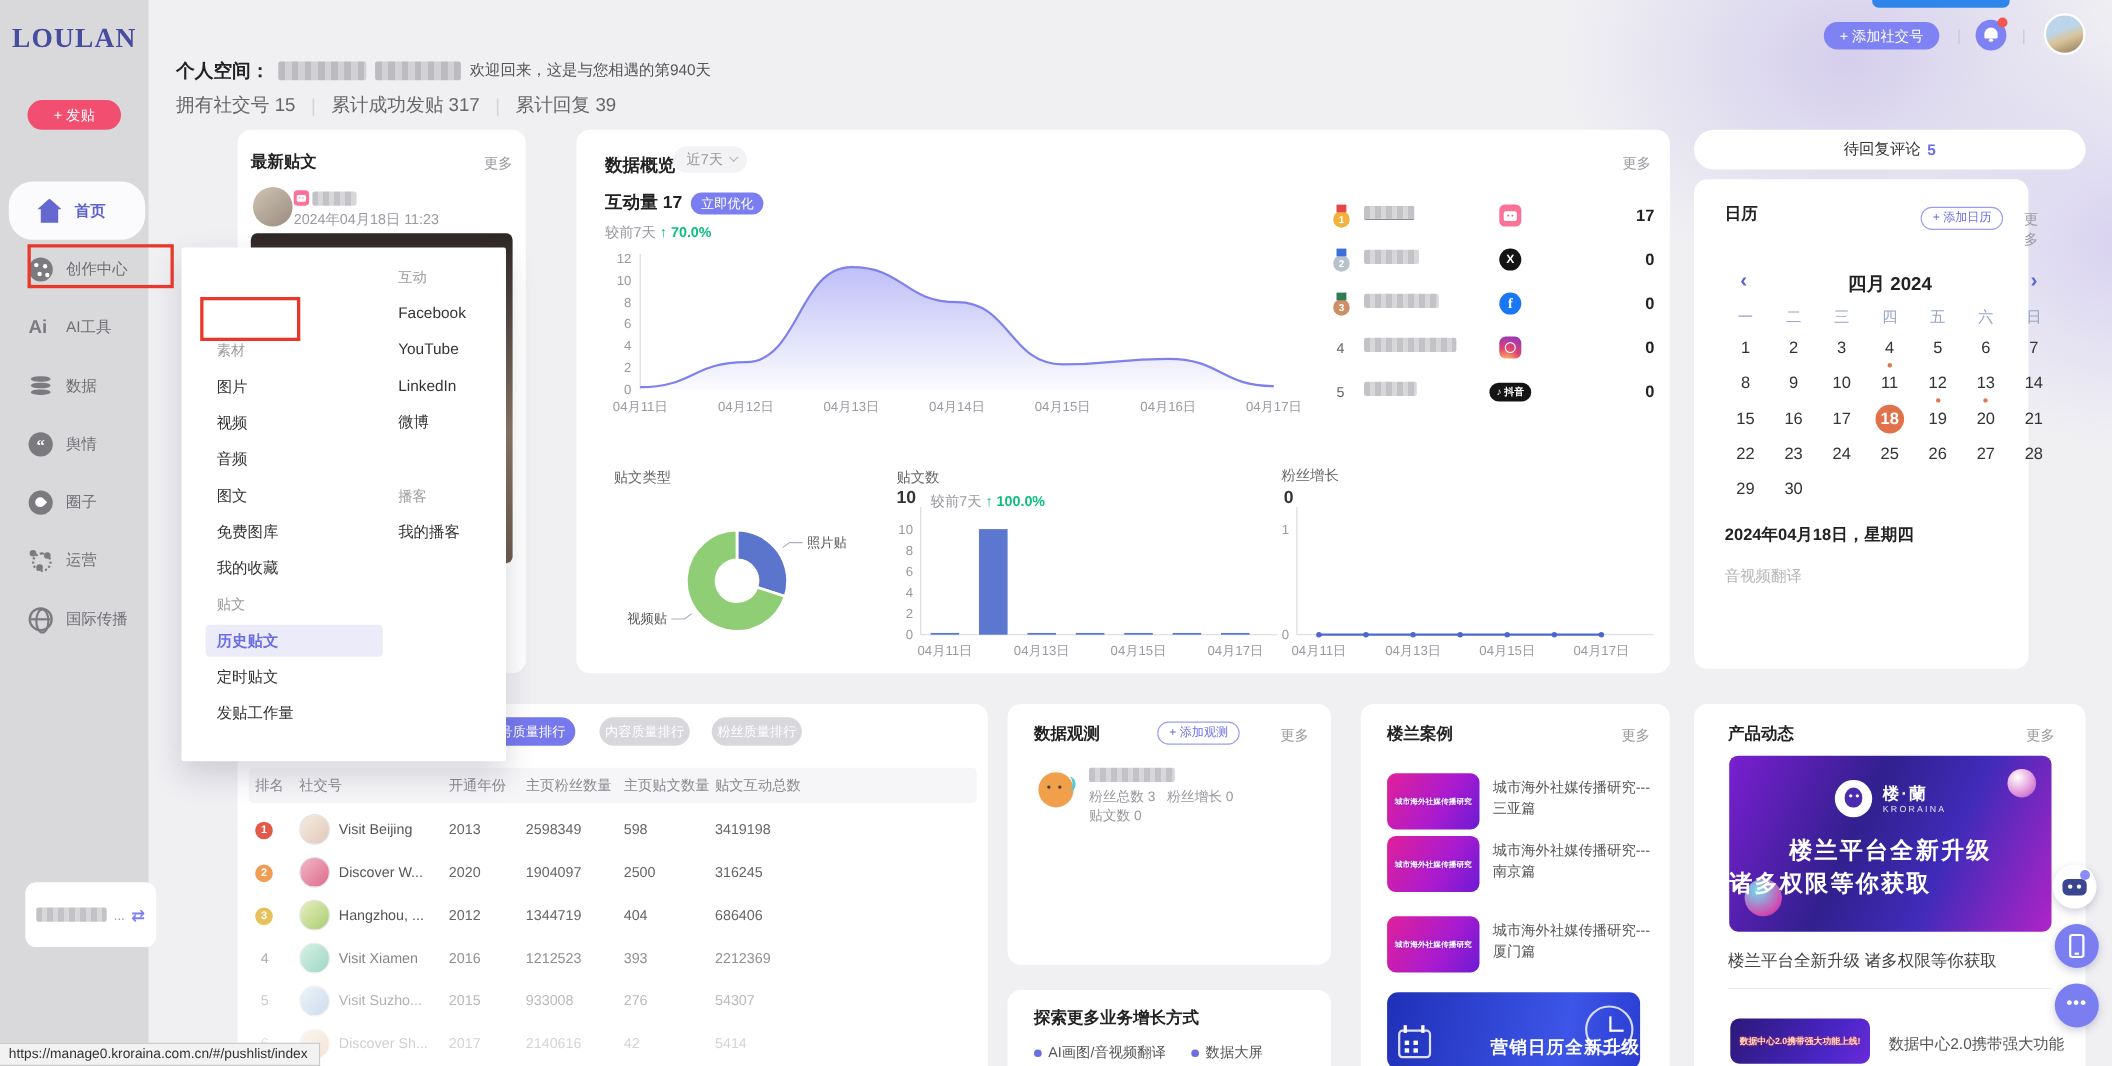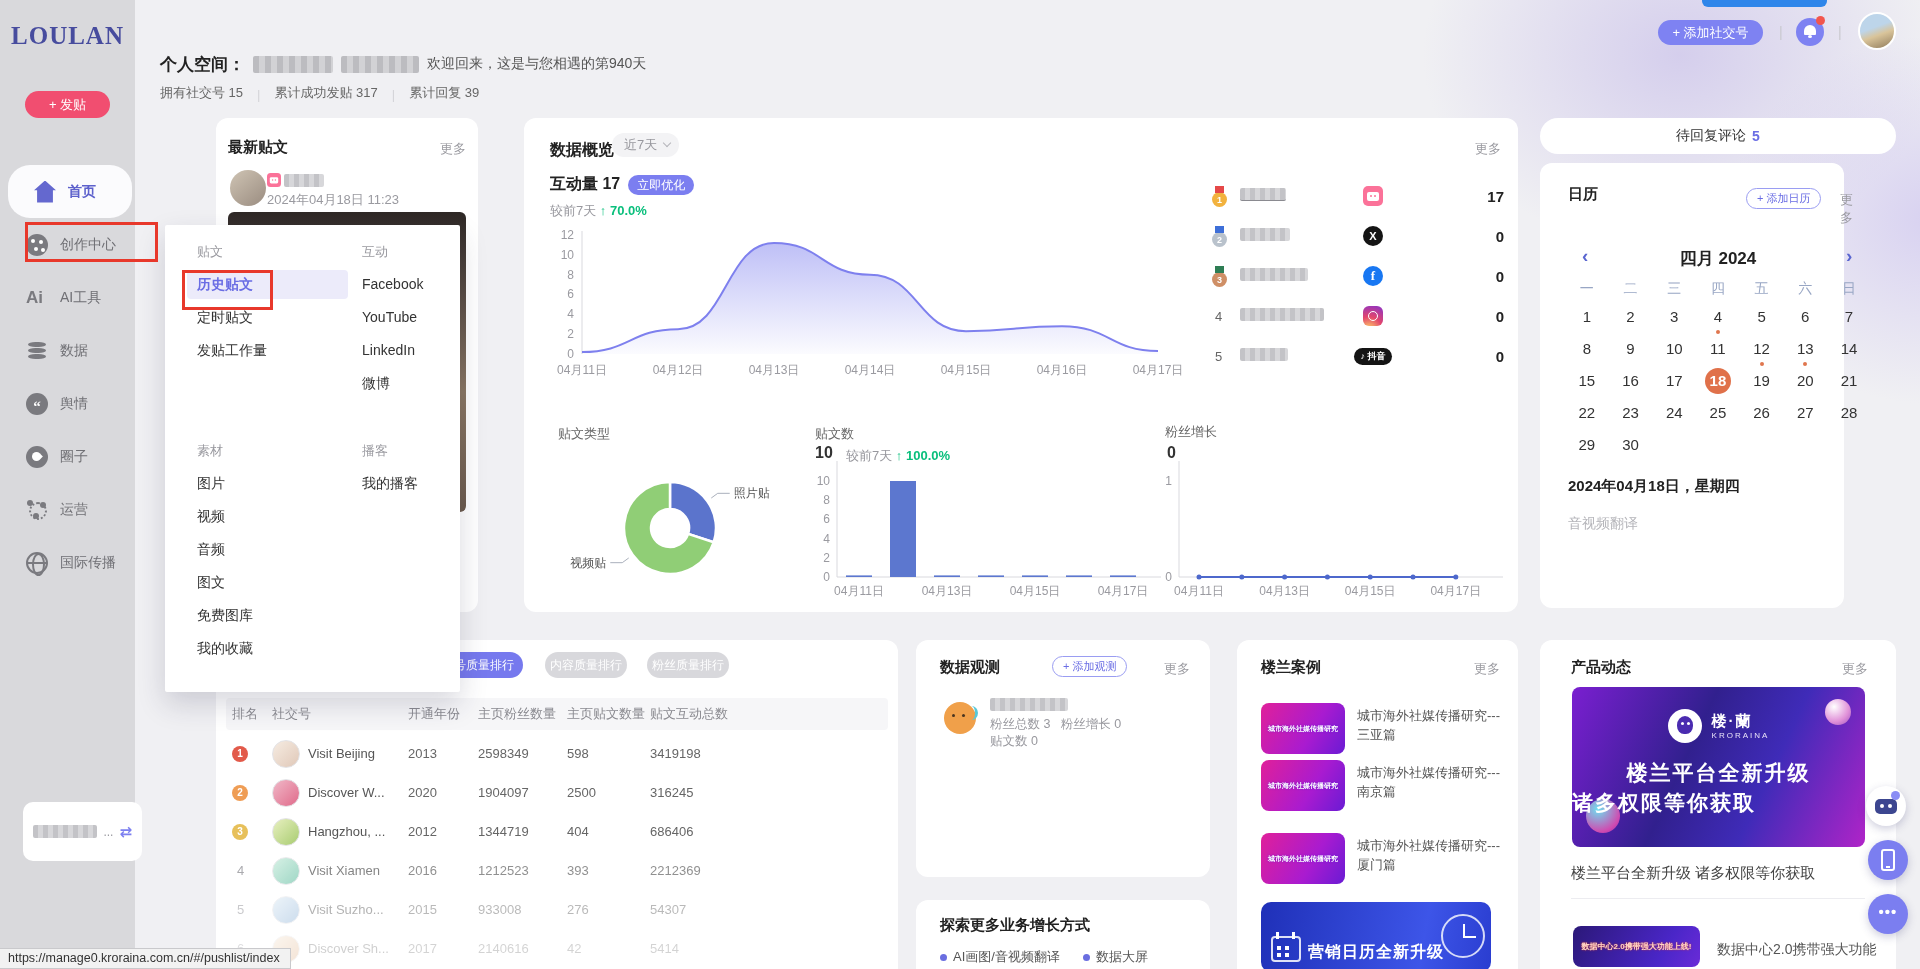--- a/index.html
+++ b/index.html
@@ -48,21 +48,21 @@
     display:flex;align-items:center;padding:0 10px;gap:6px}
   .side-widget .dots{color:#9a9aa0;font-size:12px}
   .swap{color:#7d80f0;font-size:15px;font-weight:bold}
   
   .red-box{position:absolute;border:3px solid #e8382b;z-index:60;pointer-events:none}
   
   .space-row{position:absolute;left:160px;top:53px;height:22px;display:flex;align-items:center;gap:8px;z-index:5}
   .space-label{font-size:17px;font-weight:bold;color:#222}
   .hdr-blur{height:17px;border-radius:2px;background:repeating-linear-gradient(90deg,#bcbcc0 0 6px,#d2d2d5 6px 12px)}
   .welcome{font-size:14px;color:#555}
-  .stats-row{position:absolute;left:160px;top:84px;font-size:13px;color:#666;display:flex;gap:14px;align-items:flex-end;z-index:5}
+  .stats-row{position:absolute;left:160px;top:84px;font-size:17px;color:#666;display:flex;gap:14px;align-items:flex-end;z-index:5}
   .stat-div{color:#d4d4d8}
   
   .add-account{position:absolute;left:1658px;top:20px;width:105px;height:25px;background:#7e82f2;border-radius:13px;
     color:#fff;font-size:13px;text-align:center;line-height:25px;cursor:pointer;z-index:5}
   .tdiv{position:absolute;color:#c9c9ce;top:24px;font-size:14px;z-index:5}
   .bell-wrap{position:absolute;left:1796px;top:18px;width:28px;height:28px;background:#7e82f2;border-radius:50%;z-index:5;cursor:pointer}
   .bell{position:absolute;left:8px;top:7px;width:12px;height:10px;background:#fff;border-radius:6px 6px 1px 1px}
   .bell::after{content:"";position:absolute;left:4px;bottom:-3px;width:4px;height:3px;background:#fff;border-radius:50%}
   .bell-dot{position:absolute;right:-1px;top:-2px;width:9px;height:9px;background:#f2564d;border-radius:50%}
   .avatar-top{position:absolute;left:1858px;top:12px;width:38px;height:38px;border-radius:50%;border:2px solid #fff;z-index:5;cursor:pointer;
@@ -170,21 +170,21 @@
   .bullet-row{position:absolute;top:48px;font-size:13px;color:#555;display:flex;align-items:center;gap:6px}
   .bullet{width:7px;height:7px;border-radius:50%;background:#6a6ee0}
   
   .case-item{position:absolute;left:24px;right:16px;height:52px;cursor:pointer}
   .case-thumb{position:absolute;left:0;top:0;width:84px;height:51px;border-radius:8px;overflow:hidden;
     background:linear-gradient(120deg,#e0209a 0,#a91bd0 60%,#6a1bd4);display:flex;align-items:center;justify-content:center}
   .case-thumb span{color:#fff;font-size:7px;font-weight:bold;text-shadow:0 0 2px #6a1bd4;white-space:nowrap}
   .case-label{position:absolute;left:96px;top:4px;width:150px;font-size:13px;color:#555;line-height:1.45}
   .case-banner{position:absolute;left:24px;top:262px;width:230px;height:70px;border-radius:10px;
     background:linear-gradient(100deg,#1f30b8 0,#3d55e8 70%,#2a3dd0);overflow:hidden}
-  .case-banner .txt{position:absolute;left:0;top:40px;width:100%;text-align:center;color:#fff;font-size:16px;font-weight:bold;letter-spacing:1px}
+  .case-banner .txt{position:absolute;left:0;top:40px;width:100%;text-align:right;color:#fff;font-size:16px;font-weight:bold;letter-spacing:1px}
   .mini-cal{position:absolute;left:10px;top:34px;width:30px;height:26px;border:2px solid rgba(255,255,255,.85);border-radius:4px}
   .mini-cal::before{content:"";position:absolute;left:3px;top:-6px;width:3px;height:7px;background:#fff;box-shadow:16px 0 0 #fff}
   .mini-cal::after{content:"";position:absolute;left:4px;top:8px;width:4px;height:4px;background:#fff;box-shadow:8px 0 0 #fff,0 7px 0 #fff,8px 7px 0 #fff}
   .mini-clock{position:absolute;right:6px;top:12px;width:44px;height:44px;border:2px solid rgba(255,255,255,.8);border-radius:50%}
   .mini-clock::before{content:"";position:absolute;left:20px;top:8px;width:2px;height:14px;background:#fff}
   .mini-clock::after{content:"";position:absolute;left:21px;top:20px;width:12px;height:2px;background:#fff}
   
   .prod-banner{position:absolute;left:32px;top:47px;width:293px;height:160px;border-radius:8px;overflow:hidden;cursor:pointer;
     background:linear-gradient(115deg,#7a1fd0 0,#31208e 40%,#3f2bb8 65%,#b024c8 100%)}
   .pb-sphere1{position:absolute;right:14px;top:12px;width:26px;height:26px;border-radius:50%;background:radial-gradient(circle at 35% 30%,#fff,#e090d8 60%,#9a50c0)}
@@ -745,35 +745,35 @@
     <div class="prod-caption">楼兰平台全新升级 诸多权限等你获取</div>
     <div class="prod-div"></div>
     <div class="prod-thumb">
       <span>数据中心2.0携带强大功能上线!</span>
     </div>
     <div class="prod-item2-text">数据中心2.0携带强大功能</div>
   </div>
 
   <div class="dropdown">
       <div class="dd-col1">
-        <div class="dd-group">
-          <div class="dd-title">贴文</div>
-          <div class="dd-item dd-active">历史贴文</div>
-          <div class="dd-item">定时贴文</div>
-          <div class="dd-item">发贴工作量</div>
-        </div>
         <div class="dd-group dd-gapA">
           <div class="dd-title">素材</div>
           <div class="dd-item">图片</div>
           <div class="dd-item">视频</div>
           <div class="dd-item">音频</div>
           <div class="dd-item">图文</div>
           <div class="dd-item">免费图库</div>
           <div class="dd-item">我的收藏</div>
         </div>
+        <div class="dd-group">
+          <div class="dd-title">贴文</div>
+          <div class="dd-item dd-active">历史贴文</div>
+          <div class="dd-item">定时贴文</div>
+          <div class="dd-item">发贴工作量</div>
+        </div>
       </div>
       <div class="dd-col2">
         <div class="dd-group">
           <div class="dd-title">互动</div>
           <div class="dd-item">Facebook</div>
           <div class="dd-item">YouTube</div>
           <div class="dd-item">LinkedIn</div>
           <div class="dd-item">微博</div>
         </div>
         <div class="dd-group dd-gapB">

